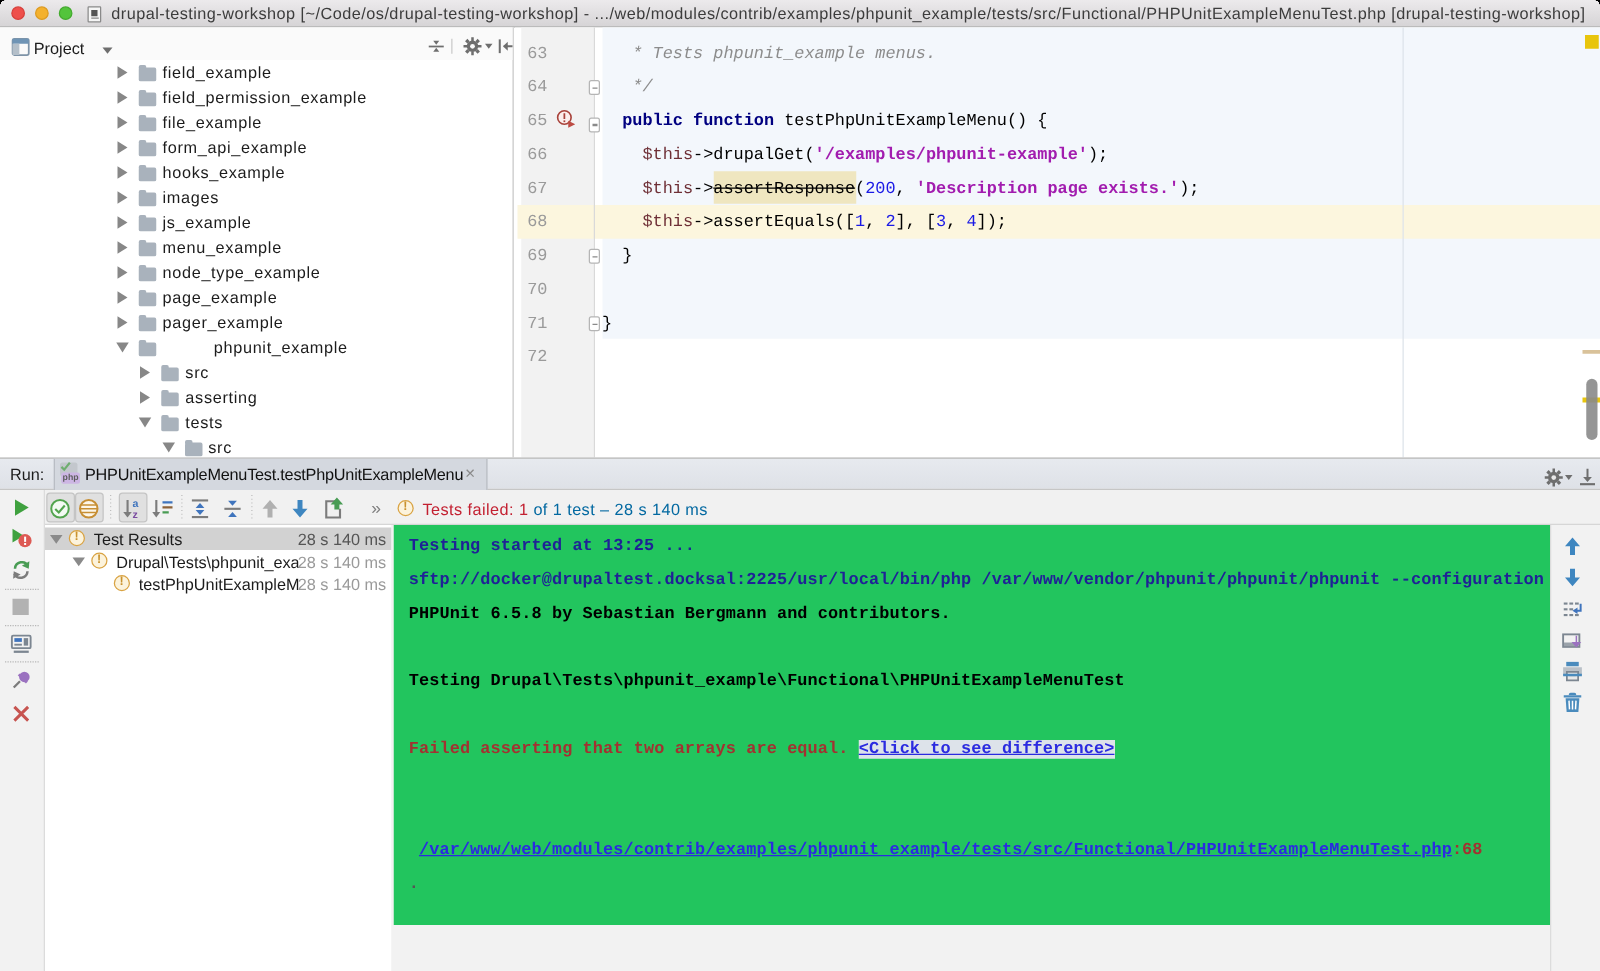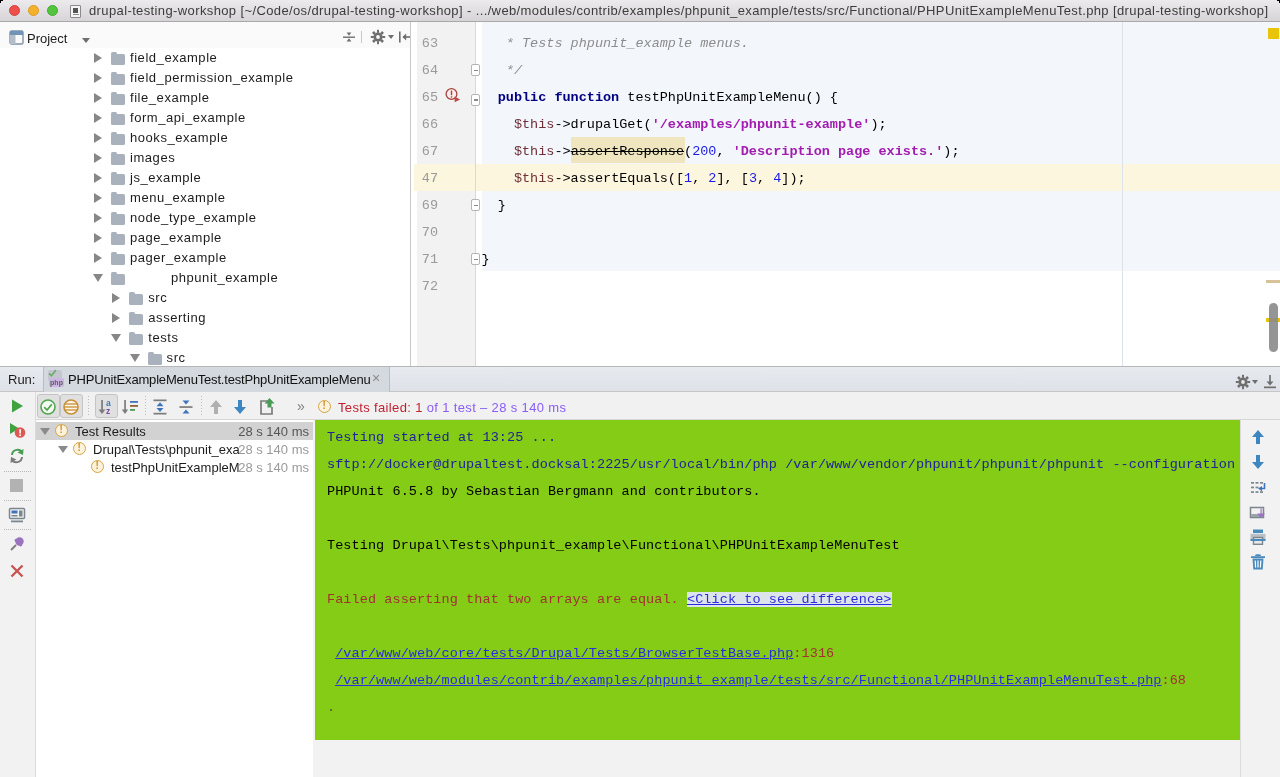--- a/index.html
+++ b/index.html
@@ -37,21 +37,21 @@
   #wrapguide { left:710px; top:0; width:1px; height:344px; background:#dde3ea; }
   .fold { position:absolute; left:59px; width:9px; height:12px; background:#fff; border:1px solid #b5b5b5; border-radius:2px; }
   .fold:after { content:""; position:absolute; left:1.5px; top:4.5px; width:4px; height:1.5px; background:#8a8a8a; }
   
   #runpanel { left:0; top:366px; width:1280px; height:411px; background:#f2f2f2; }
   #runtabbar { left:0; top:0; width:1280px; height:26px; background:linear-gradient(#e7eaef,#dee1e7); border-top:1px solid #b6b6b6; border-bottom:1px solid #c6c6c6; }
   #runtab { left:43px; top:1px; width:347px; height:25px; background:#d4d8df; border-left:1px solid #b9bdc4; border-right:1px solid #b9bdc4; }
   #runtoolbar { left:36px; top:26px; width:1244px; height:28px; background:#f1f1f1; border-bottom:1px solid #d6d6d6; }
   #leftstrip { left:0; top:26px; width:36px; height:385px; background:#f2f2f2; border-right:1px solid #dcdcdc; }
   #ttree { left:36px; top:54px; width:277px; height:357px; background:#fff; }
-  #console { left:315px; top:54px; width:925px; height:320px; background:#84cc16; overflow:hidden; }
+  #console { left:315px; top:54px; width:925px; height:320px; background:#22c55e; overflow:hidden;font-weight:bold; }
   #rightstrip { left:1240px; top:54px; width:40px; height:357px; background:#f2f2f2; border-left:1px solid #dcdcdc; }
   .crow { position:absolute; left:12px; font-family:"Liberation Mono", monospace; font-size:13.5px; line-height:27px; white-space:pre; letter-spacing:0.08px; }
   .navy { color:#1f2296; }
   .lnk { color:#2b2be0; text-decoration:underline; }
   .fail { color:#a23231; }
   .toggle { position:absolute; width:23px; height:24px; top:2px; background:#e0e0e0; border:1px solid #c4c4c4; border-radius:3px; }
   .sep-dot { position:absolute; top:4px; width:1px; height:20px; background-image:linear-gradient(#bbb 1px, transparent 1px); background-size:1px 3px; }
   .trow { position:absolute; left:0; width:277px; height:18px; font-size:13px; color:#1c1c1c; white-space:nowrap; }
   .dur { position:absolute; right:4px; font-size:13px; color:#9a9a9a; }
   .warn-ic { position:absolute; width:13px; height:13px; border:1.5px solid #d9a343; border-radius:50%; background:#fcf3dc; }
@@ -169,21 +169,21 @@
   <div id="caretrow" class="abs"></div>
   <div id="gutterline" class="abs" style="left:63px; top:0; width:1px; height:344px; background:#d9d9d9;"></div>
   <div id="deprec" class="abs"></div>
   <div id="wrapguide" class="abs"></div>
   <div id="gutter-nums">
   <div class="lnum" style="left:0; width:26px; top:7.5px;">63</div>
   <div class="lnum" style="left:0; width:26px; top:34.5px;">64</div>
   <div class="lnum" style="left:0; width:26px; top:61.5px;">65</div>
   <div class="lnum" style="left:0; width:26px; top:88.5px;">66</div>
   <div class="lnum" style="left:0; width:26px; top:115.5px;">67</div>
-  <div class="lnum" style="left:0; width:26px; top:142.5px;">47</div>
+  <div class="lnum" style="left:0; width:26px; top:142.5px;">68</div>
   <div class="lnum" style="left:0; width:26px; top:169.5px;">69</div>
   <div class="lnum" style="left:0; width:26px; top:196.5px;">70</div>
   <div class="lnum" style="left:0; width:26px; top:223.5px;">71</div>
   <div class="lnum" style="left:0; width:26px; top:250.5px;">72</div>
   </div>
   <div id="codelines">
   <div class="cline" style="top:7.5px;"><span class="cmt">   * Tests phpunit_example menus.</span></div>
   <div class="cline" style="top:34.5px;"><span class="cmt">   */</span></div>
   <div class="cline" style="top:61.5px;">  <span class="kw">public function</span> testPhpUnitExampleMenu() {</div>
   <div class="cline" style="top:88.5px;">    <span class="vthis">$this</span>-&gt;drupalGet(<span class="str">'/examples/phpunit-example'</span>);</div>
@@ -300,21 +300,21 @@
   </svg>
 
   <svg class="abs" width="20" height="20" viewBox="0 0 20 20" style="left:256px; top:31px;">
     <path d="M14 4 L5 4 L5 17 L16 17 L16 10" fill="none" stroke="#7c7c7c" stroke-width="1.7"></path>
     <path d="M13.5 1.5 L18.5 7 L15.5 7 L15.5 11 L11.5 11 L11.5 7 L8.5 7 Z" fill="#499c54" transform="translate(0,-0.5)"></path>
   </svg>
 
   <div class="abs" style="left:297px; top:32px; font-size:14px; color:#7e7e7e;">»</div>
 
   <div class="warn-ic" style="left:318px; top:34px;"></div>
-  <div class="abs" style="left:338px; top:33.5px; font-size:13px; letter-spacing:0.35px; white-space:nowrap;"><span style="color:#c32031;">Tests failed: 1</span><span style="color:#8b5cf6;margin-top:20px;"> of 1 test – 28 s 140 ms</span></div>
+  <div class="abs" style="left:338px; top:33.5px; font-size:13px; letter-spacing:0.35px; white-space:nowrap;"><span style="color:#c32031;">Tests failed: 1</span><span style="color:#0369a1;margin-top:20px;"> of 1 test – 28 s 140 ms</span></div>
 
   <div class="sep-dot" style="left:88px; top:30px;"></div>
   <div class="sep-dot" style="left:145px; top:30px;"></div>
   <div class="sep-dot" style="left:201px; top:30px;"></div>
   <div id="leftstrip" class="abs"></div>
 
   <svg class="abs" width="16" height="16" viewBox="0 0 16 16" style="left:9px; top:32px;">
     <path d="M3 1.5 L14 8 L3 14.5 Z" fill="#3fa13f"></path>
   </svg>
   <svg class="abs" width="18" height="18" viewBox="0 0 18 18" style="left:8px; top:55px;">
@@ -361,21 +361,20 @@
     <div class="warn-ic" style="left:55px; top:40px;"></div>
     <div class="trow" style="left:75px; top:40px; width:128px; overflow:hidden;">testPhpUnitExampleMe</div>
     <div class="dur" style="top:40px;">28 s 140 ms</div>
   </div>
   <div id="console" class="abs">
   <div class="crow" style="top:3.5px;"><span class="navy">Testing started at 13:25 ...</span></div>
   <div class="crow" style="top:30.5px;"><span class="navy">sftp://docker@drupaltest.docksal:2225/usr/local/bin/php /var/www/vendor/phpunit/phpunit/phpunit --configuration /var/www</span></div>
   <div class="crow" style="top:57.5px;">PHPUnit 6.5.8 by Sebastian Bergmann and contributors.</div>
   <div class="crow" style="top:165.5px;"><span class="fail">Failed asserting that two arrays are equal.</span> <span class="lnk" style="background:#dde3ea;">&lt;Click to see difference&gt;</span></div>
   <div class="crow" style="top:111.5px;">Testing Drupal\Tests\phpunit_example\Functional\PHPUnitExampleMenuTest</div>
-  <div class="crow" style="top:219.5px;"> <span class="lnk">/var/www/web/core/tests/Drupal/Tests/BrowserTestBase.php</span><span class="fail">:1316</span></div>
   <div class="crow" style="top:246.5px;"> <span class="lnk">/var/www/web/modules/contrib/examples/phpunit_example/tests/src/Functional/PHPUnitExampleMenuTest.php</span><span class="fail">:68</span></div>
   <div class="crow" style="top:273.5px;"><span style="color:#555;">.</span></div>
   </div>
   <div id="rightstrip" class="abs"></div>
   <svg class="abs" width="16" height="16" viewBox="0 0 16 16" style="left:1250px; top:63px;">
     <path d="M8 1 L14 8 L10 8 L10 15 L6 15 L6 8 L2 8 Z" fill="#3e86c0"></path>
   </svg>
   <svg class="abs" width="16" height="16" viewBox="0 0 16 16" style="left:1250px; top:88px;">
     <path d="M8 15 L14 8 L10 8 L10 1 L6 1 L6 8 L2 8 Z" fill="#3e86c0"></path>
   </svg>

